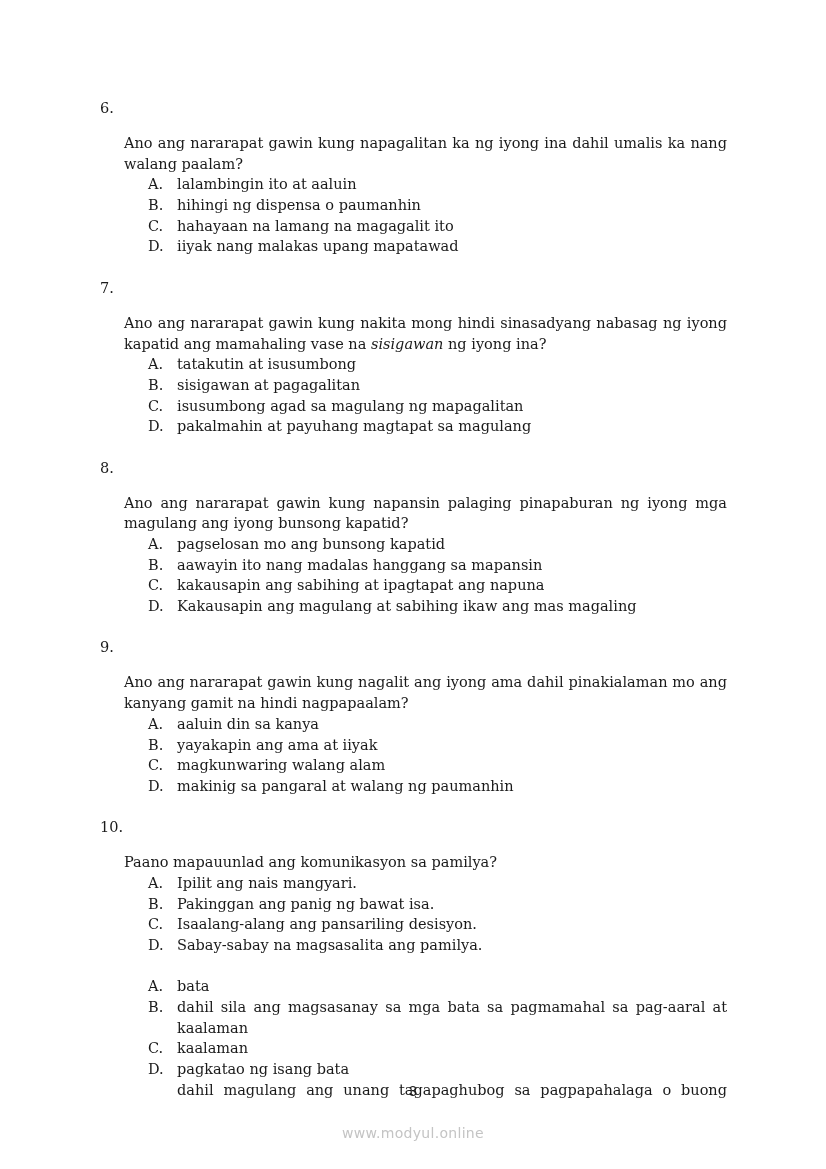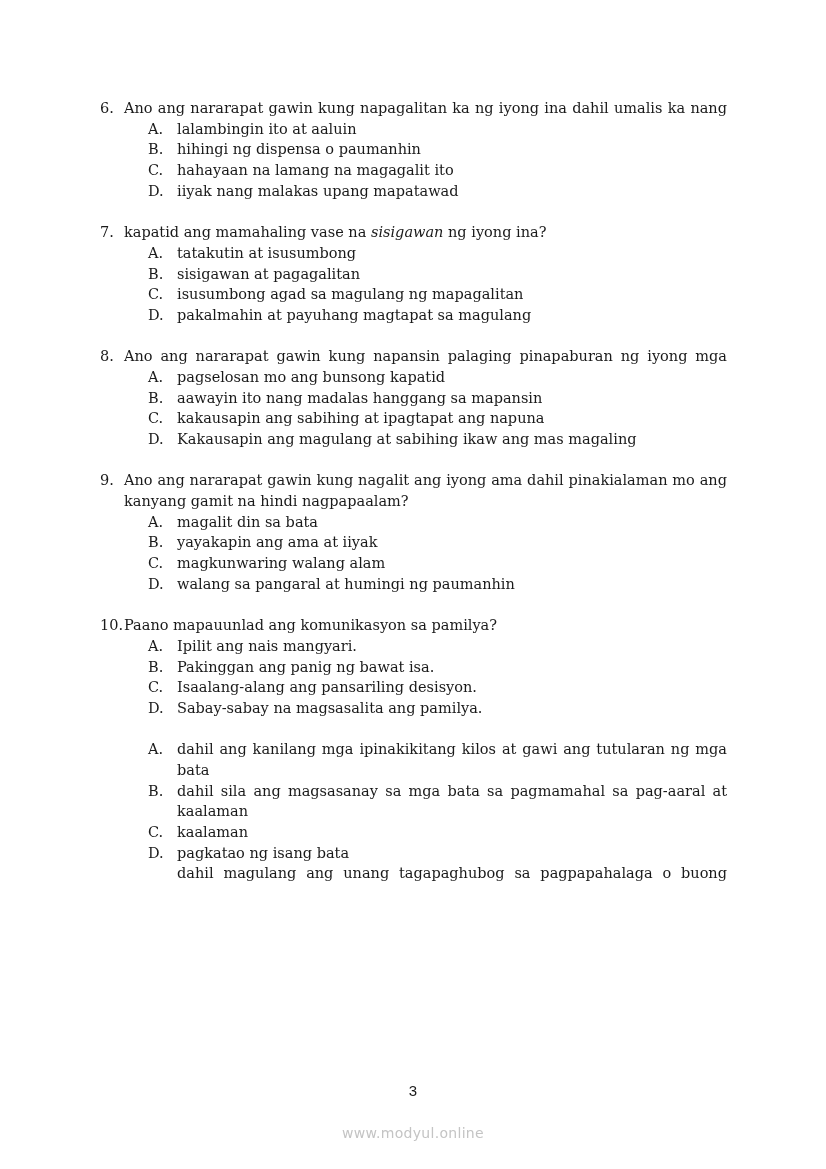--- a/index.html
+++ b/index.html
@@ -4,21 +4,21 @@
 <style>
   html, body { margin: 0; padding: 0; background: #ffffff; }
   body { width: 826px; height: 1169px; position: relative; overflow: hidden; }
   .content {
     position: absolute; top: 98px; left: 100px; width: 627px;
     font-family: "DejaVu Serif", serif; font-size: 14.5px; color: #1a1a1a;
   }
   .q { margin-bottom: 20.7px; }
   .q-head { display: flex; }
   .num { width: 24px; flex: none; height: 20.7px; line-height: 20.7px; white-space: nowrap; }
-  .q-text { width: 603px; }
+  .q-text { width: 603px; margin-top: 35px; }
   .line { height: 20.7px; line-height: 20.7px; white-space: nowrap; }
   .j { text-align: justify; text-align-last: justify; }
   .opt { display: flex; margin-left: 48px; }
   .letter { width: 29px; flex: none; height: 20.7px; line-height: 20.7px; }
   .o-text { width: 550px; }
   .page-num {
     position: absolute; top: 1082px; left: 0; width: 826px; text-align: center;
     font-family: "Liberation Sans", sans-serif; font-size: 15px; color: #1a1a1a;
   }
   .watermark {
@@ -29,20 +29,21 @@
 </head>
 <body>
 
 <div class="content">
 
   <div class="q">
     <div class="q-head">
       <span class="num">6.</span>
       <div class="q-text">
         <div class="line j">Ano ang nararapat gawin kung napagalitan ka ng iyong ina dahil umalis ka nang</div>
+        <div class="line">walang paalam?</div>
       </div>
     </div>
     <div class="opt">
         <span class="letter">A.</span>
         <div class="o-text">
           <div class="line">lalambingin ito at aaluin</div>
         </div>
       </div>
     <div class="opt">
         <span class="letter">B.</span>
@@ -61,20 +62,21 @@
         <div class="o-text">
           <div class="line">iiyak nang malakas upang mapatawad</div>
         </div>
       </div>
   </div>
 
   <div class="q">
     <div class="q-head">
       <span class="num">7.</span>
       <div class="q-text">
+        <div class="line j">Ano ang nararapat gawin kung nakita mong hindi sinasadyang nabasag ng iyong</div>
         <div class="line"><span>kapatid ang mamahaling vase na </span><em>sisigawan</em><span> ng iyong ina?</span></div>
       </div>
     </div>
     <div class="opt">
         <span class="letter">A.</span>
         <div class="o-text">
           <div class="line">tatakutin at isusumbong</div>
         </div>
       </div>
     <div class="opt">
@@ -95,20 +97,21 @@
           <div class="line">pakalmahin at payuhang magtapat sa magulang</div>
         </div>
       </div>
   </div>
 
   <div class="q">
     <div class="q-head">
       <span class="num">8.</span>
       <div class="q-text">
         <div class="line j">Ano ang nararapat gawin kung napansin palaging pinapaburan ng iyong mga</div>
+        <div class="line">magulang ang iyong bunsong kapatid?</div>
       </div>
     </div>
     <div class="opt">
         <span class="letter">A.</span>
         <div class="o-text">
           <div class="line">pagselosan mo ang bunsong kapatid</div>
         </div>
       </div>
     <div class="opt">
         <span class="letter">B.</span>
@@ -134,39 +137,39 @@
     <div class="q-head">
       <span class="num">9.</span>
       <div class="q-text">
         <div class="line j">Ano ang nararapat gawin kung nagalit ang iyong ama dahil pinakialaman mo ang</div>
         <div class="line">kanyang gamit na hindi nagpapaalam?</div>
       </div>
     </div>
     <div class="opt">
         <span class="letter">A.</span>
         <div class="o-text">
-          <div class="line">magalit din sa bata</div>
+          <div class="line">aaluin din sa kanya</div>
         </div>
       </div>
     <div class="opt">
         <span class="letter">B.</span>
         <div class="o-text">
           <div class="line">yayakapin ang ama at iiyak</div>
         </div>
       </div>
     <div class="opt">
         <span class="letter">C.</span>
         <div class="o-text">
           <div class="line">magkunwaring walang alam</div>
         </div>
       </div>
     <div class="opt">
         <span class="letter">D.</span>
         <div class="o-text">
-          <div class="line">walang sa pangaral at humingi ng paumanhin</div>
+          <div class="line">makinig sa pangaral at walang ng paumanhin</div>
         </div>
       </div>
   </div>
 
   <div class="q">
     <div class="q-head">
       <span class="num">10.</span>
       <div class="q-text">
         <div class="line">Paano mapauunlad ang komunikasyon sa pamilya?</div>
       </div>
@@ -194,21 +197,20 @@
         <div class="o-text">
           <div class="line">Sabay-sabay na magsasalita ang pamilya.</div>
         </div>
       </div>
   </div>
 
   <div class="q">
     <div class="opt">
         <span class="letter">A.</span>
         <div class="o-text">
-          <div class="line j">dahil ang kanilang mga ipinakikitang kilos at gawi ang tutularan ng mga</div>
           <div class="line">bata</div>
         </div>
       </div>
     <div class="opt">
         <span class="letter">B.</span>
         <div class="o-text">
           <div class="line j">dahil sila ang magsasanay sa mga bata sa pagmamahal sa pag-aaral at</div>
           <div class="line">kaalaman</div>
         </div>
       </div>

